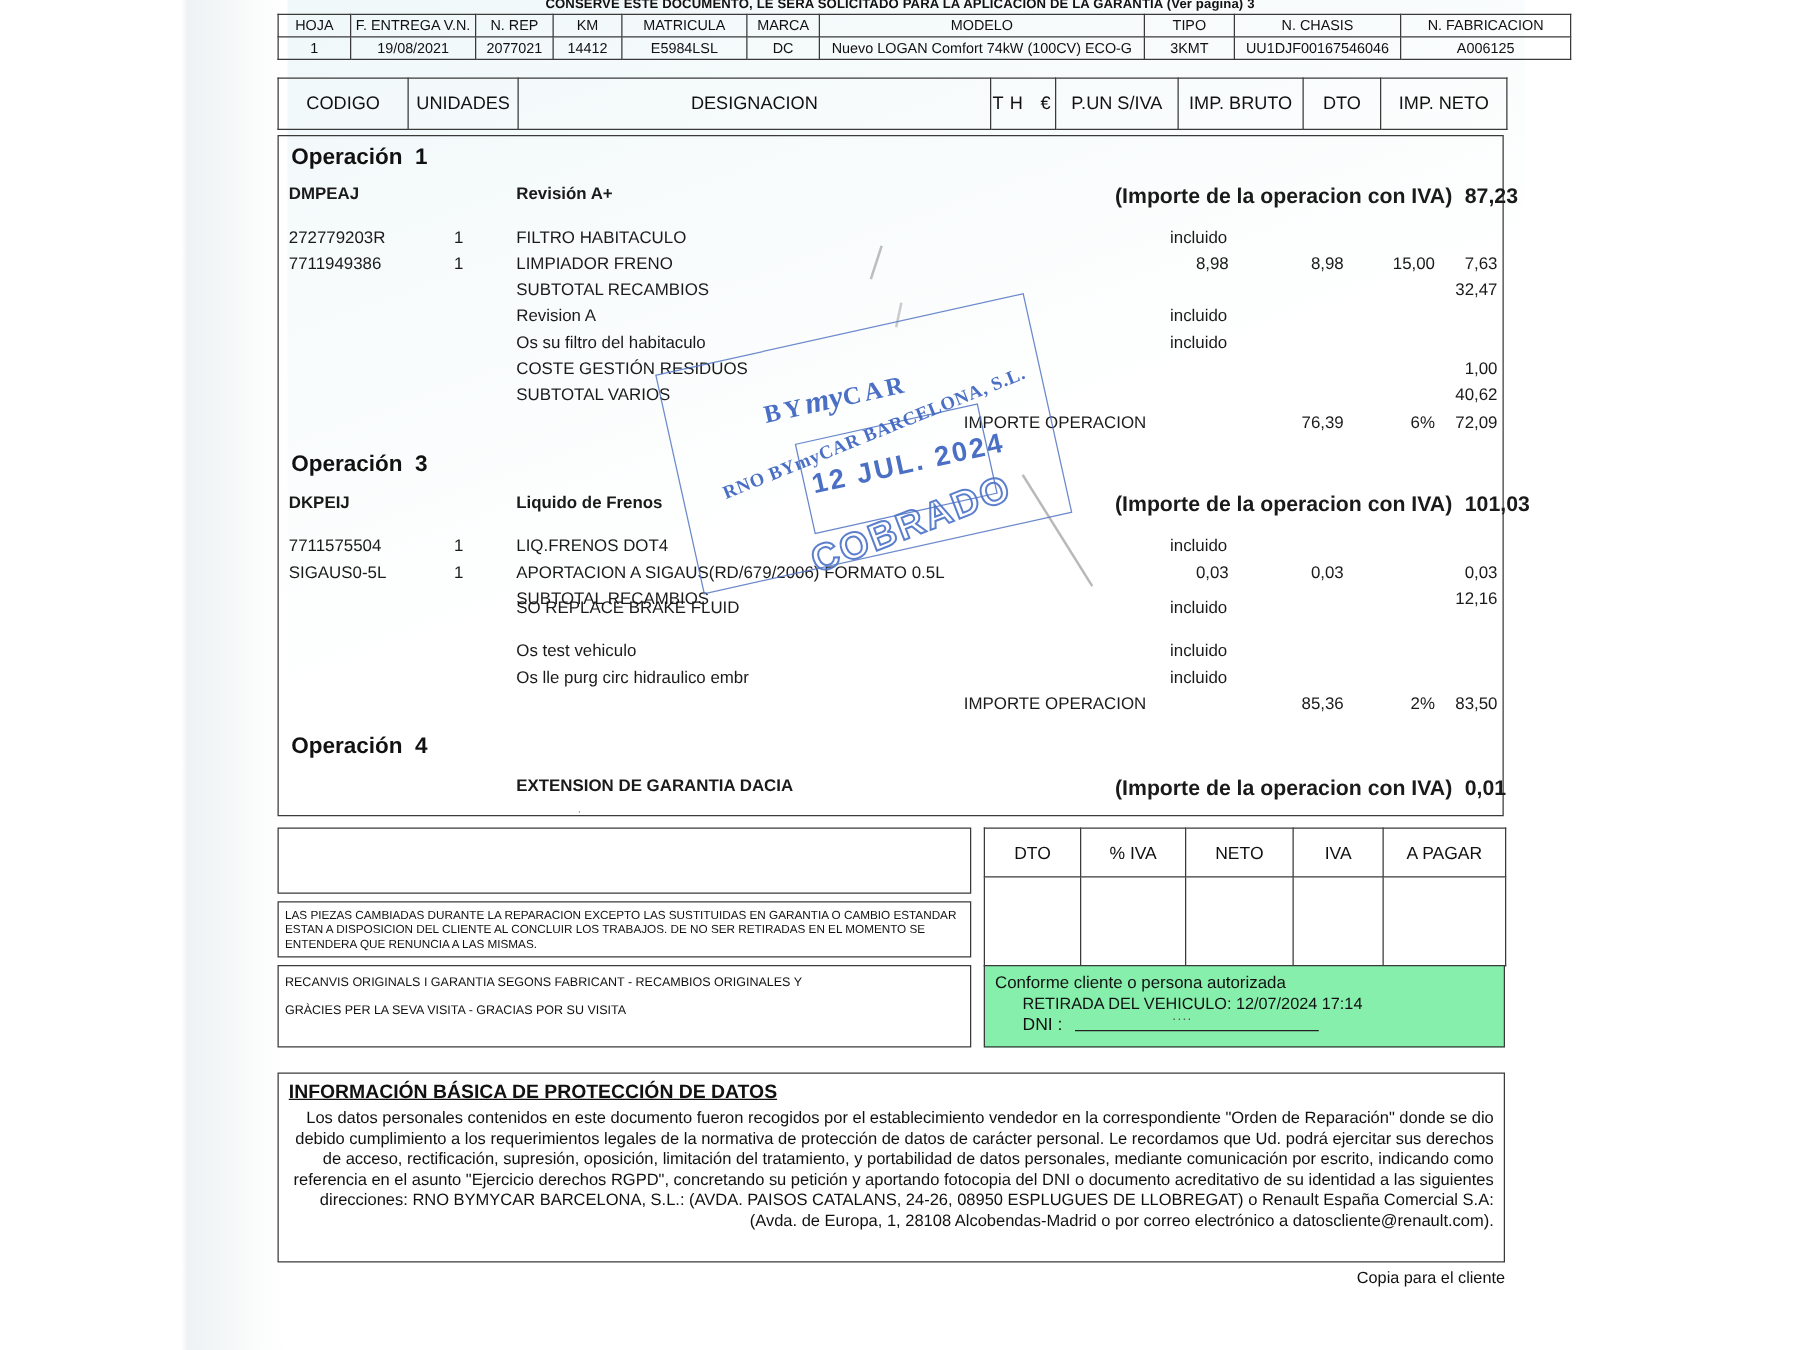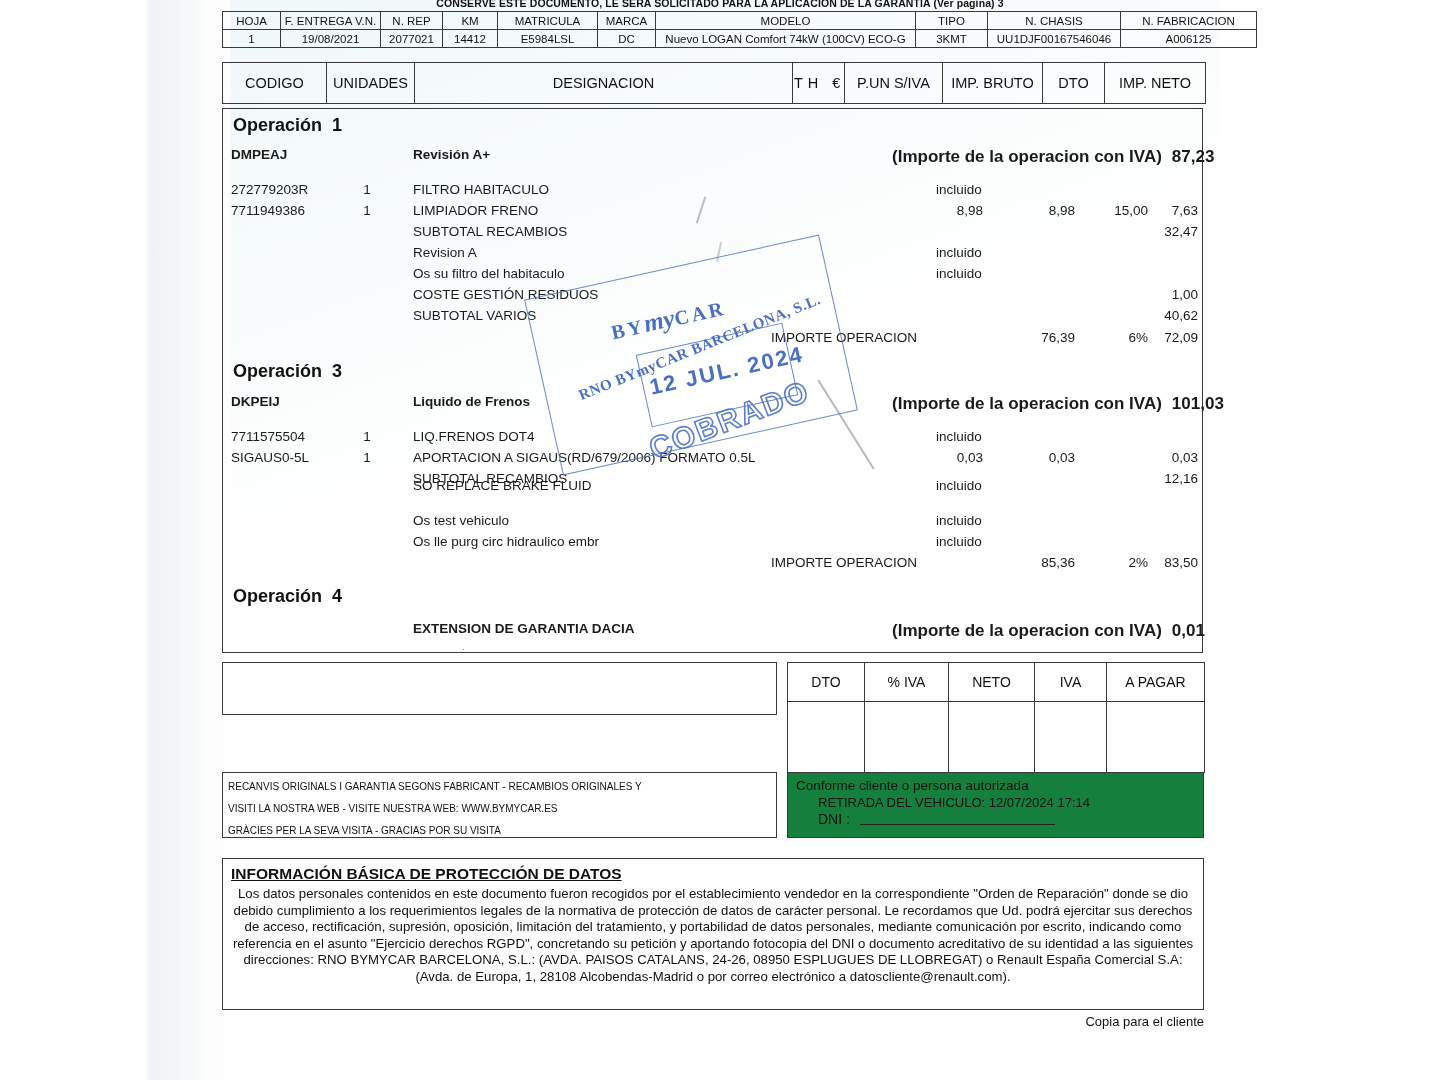--- a/index.html
+++ b/index.html
@@ -94,33 +94,33 @@
 
   
   .tot-wrap{position:absolute;left:787px;top:662px;}
   table.tot{border-collapse:collapse;width:417px;table-layout:fixed;}
   table.tot td{border:1px solid #3a3a3a;text-align:center;font-size:14px;color:#111;}
   table.tot tr.hd td{height:36px;}
   table.tot tr.bd td{height:68px;}
 
   
   .conf{position:absolute;left:787px;top:772px;width:417px;height:66px;
-    border:1px solid #3a3a3a;box-sizing:border-box;padding:5px 8px;background:#15803d;}
+    border:1px solid #3a3a3a;box-sizing:border-box;padding:5px 8px;background:#86efac;}
   .conf .l1{font-size:13.5px;color:#111;}
   .conf .l2{font-size:13px;color:#111;margin-left:22px;margin-top:2px;}
   .conf .l3{font-size:14px;color:#111;margin-left:22px;margin-top:1px;display:flex;align-items:flex-start;}
   .conf .l3 .line{display:inline-block;width:195px;border-bottom:1.5px solid #222;margin-left:10px;height:13px;
     position:relative;}
   .conf .l3 .line::after{content:"....";position:absolute;left:78px;top:-4px;font-size:11px;color:#555;letter-spacing:1px;}
 
   
   .rgpd{position:absolute;left:222px;top:858px;width:982px;height:152px;
     border:1px solid #3a3a3a;box-sizing:border-box;padding:6px 8px 5px 8px;background:#fff;}
   .rgpd h3{margin:0 0 3px 0;font-size:15.5px;font-weight:bold;text-decoration:underline;color:#111;}
-  .rgpd p{margin:0;font-size:13.2px;line-height:16.6px;color:#111;text-align:center;}
+  .rgpd p{margin:0;font-size:13.2px;line-height:16.6px;color:#111;text-align:right;}
   .copia{position:absolute;right:0;top:1014px;width:982px;left:222px;
     text-align:right;font-size:13px;color:#111;}
 
   
   .stamp{
     position:absolute;left:540px;top:243px;width:310px;height:230px;
     pointer-events:none;
   }
   .stamp .outer{
     position:absolute;left:0;top:22px;width:300px;height:178px;
@@ -350,24 +350,26 @@
     <div class="row" style="top:512px;">
       <span class="c-desig b">EXTENSION DE GARANTIA DACIA</span>
       <span class="c-imp-op">
         <span>(Importe de la operacion con IVA)</span><span class="amt">0,01</span>
       </span>
     </div>
   </div>
 
   <div class="bl-blank"></div>
 
+  <div class="bl-legal">
+    <p>LAS PIEZAS CAMBIADAS DURANTE LA REPARACION EXCEPTO LAS SUSTITUIDAS EN GARANTIA O CAMBIO ESTANDAR  ESTAN  A  DISPOSICION  DEL CLIENTE AL CONCLUIR LOS TRABAJOS. DE NO SER  RETIRADAS EN EL MOMENTO SE ENTENDERA QUE RENUNCIA A LAS MISMAS.</p>
+  </div>
 
   <div class="bl-web">
     <p>RECANVIS ORIGINALS I GARANTIA SEGONS FABRICANT  -  RECAMBIOS ORIGINALES Y</p>
-    <p>VISITI LA NOSTRA WEB  -  VISITE NUESTRA WEB: WWW.BYMYCAR.ES</p>
     <p>GRÀCIES PER LA SEVA VISITA  -  GRACIAS POR SU VISITA</p>
   </div>
 
   <div class="tot-wrap">
     <table class="tot">
       <colgroup>
         <col style="width:77px">
           <col style="width:84px">
           <col style="width:86px">
           <col style="width:72px">

